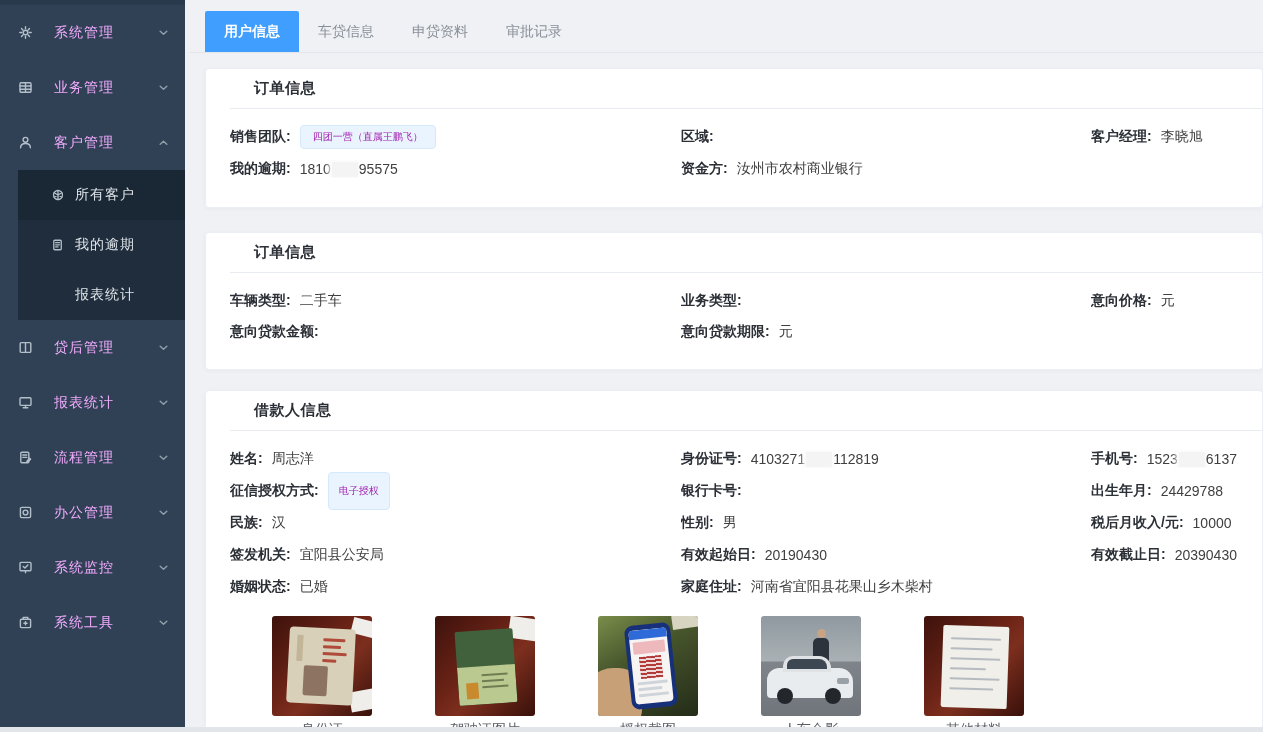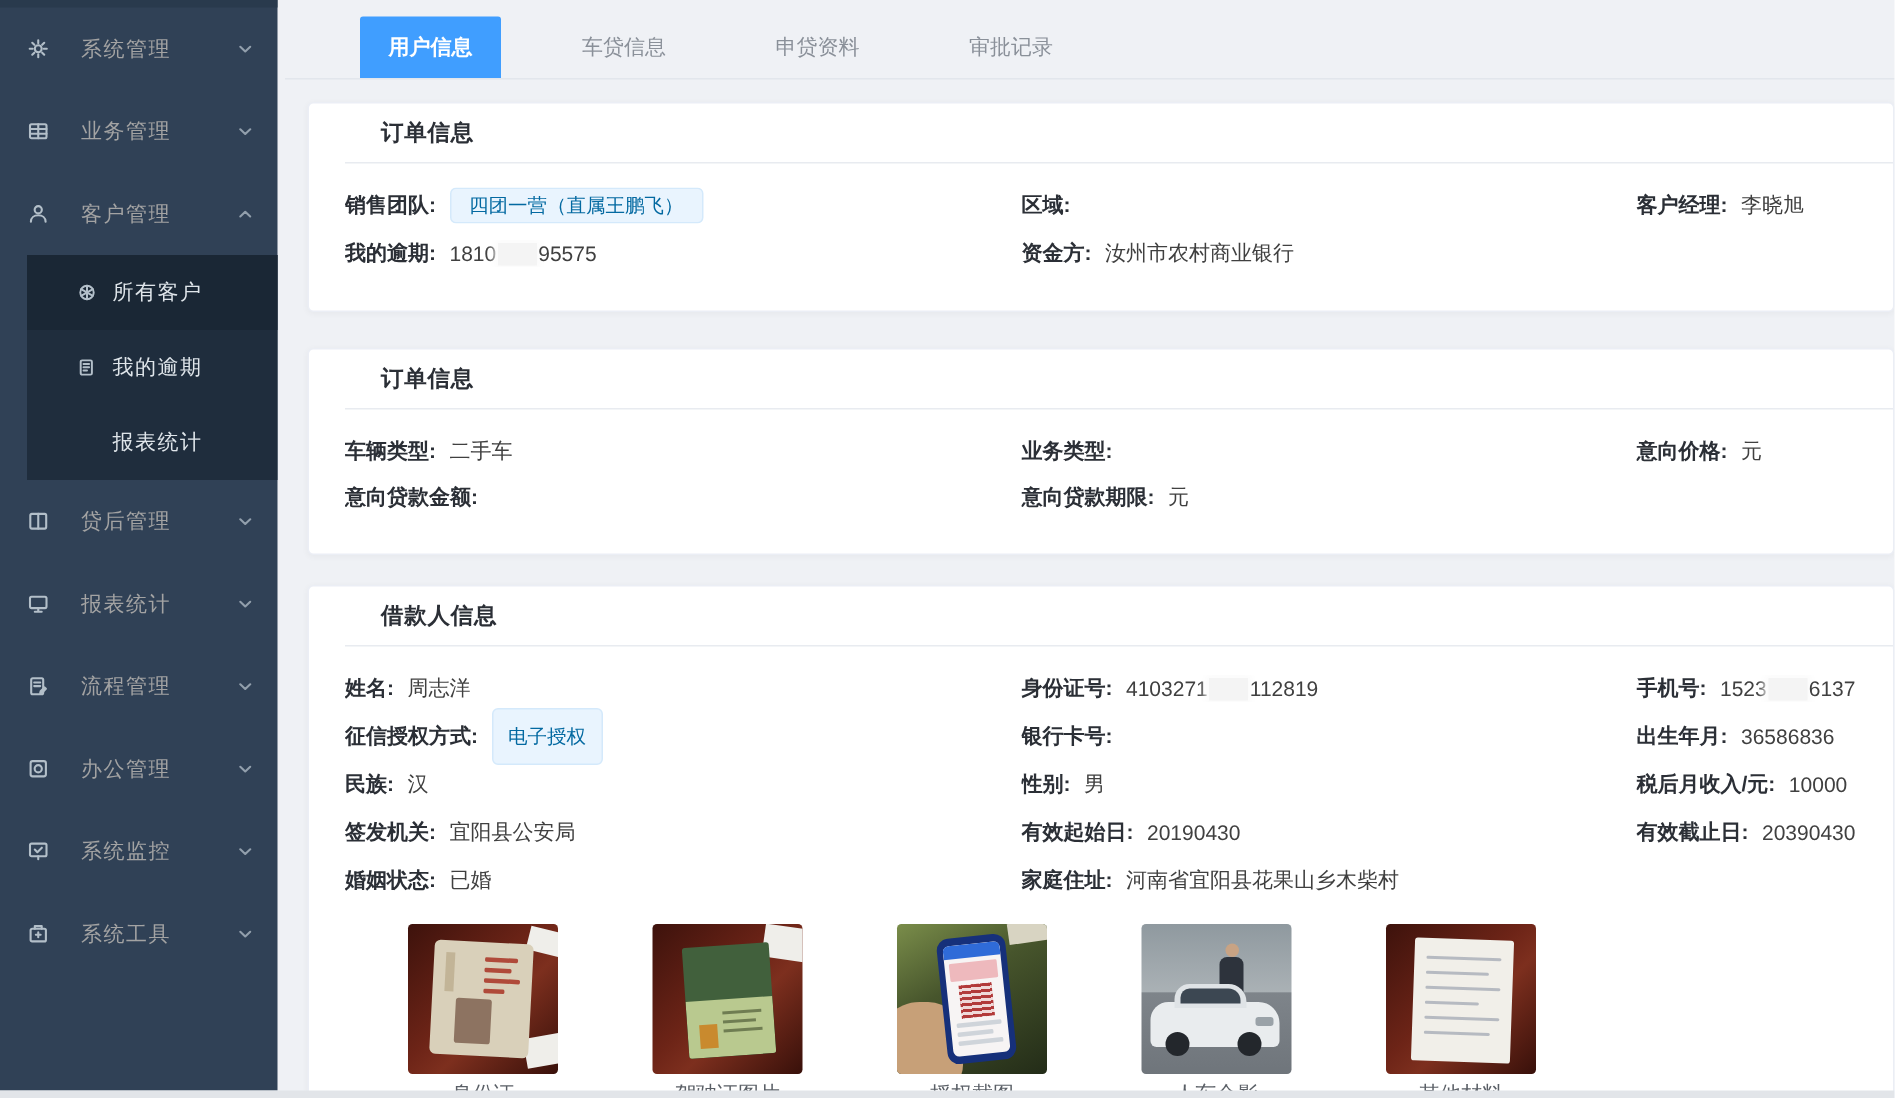--- a/index.html
+++ b/index.html
@@ -2,49 +2,49 @@
 <html><head>
 <meta charset="utf-8">
 <style>
   * { margin:0; padding:0; box-sizing:border-box; }
   html,body { width:1263px; height:732px; overflow:hidden; }
   body { font-family:"Liberation Sans","DejaVu Sans",sans-serif; background:#eff1f5; position:relative; font-size:14px; }
 
   
   .sidebar { position:absolute; left:0; top:0; width:185px; height:727px; background:#304156; z-index:5; }
   .sidebar-topline { height:5px; background:#293a4d; }
-  .menu-item { height:55px; display:flex; align-items:center; padding:0 14px; color:#a3a3a3; cursor:pointer; }
+  .menu-item { height:55px; display:flex; align-items:center; padding:0 14px; color:#f0abfc; cursor:pointer; }
   .menu-item .mi-icon { width:15px; height:15px; margin-left:4px; flex:0 0 15px; display:flex; align-items:center; }
   .menu-item .mi-label { margin-left:21px; flex:1; font-size:14px; letter-spacing:1px; }
   .menu-item .mi-chevron { width:15px; height:15px; opacity:.75; }
   .submenu { background:#1f2d3d;margin-left:18px; }
   .submenu-item { height:50px; display:flex; align-items:center; padding-left:33px; color:#dfe5ea; cursor:pointer; }
   .submenu-item.active-ish { background:#1a2735; }
   .submenu-item .mi-icon { width:14px; height:14px; flex:0 0 14px; display:flex; align-items:center; }
   .submenu-item .sm-label { margin-left:10px; font-size:14px; letter-spacing:1px; }
   .submenu-item.noicon { padding-left:57px; }
   svg.icon { stroke:#b3bfc9; fill:none; stroke-width:1.4; stroke-linecap:round; stroke-linejoin:round; display:block; }
 
   
   .content { position:absolute; left:190px; top:0; right:0; bottom:0; }
   .tabsbar { position:absolute; left:0; top:0; right:0; height:53px; border-bottom:1px solid #e2e6ec; display:flex; align-items:flex-end; padding-left:15px; }
-  .tab { height:41px; display:flex; align-items:center; padding:0 19px; font-size:14px; color:#8a9099; cursor:pointer;margin-left:35px; }
+  .tab { height:41px; display:flex; align-items:center; padding:0 19px; font-size:14px; color:#8a9099; cursor:pointer; }
   .tab.active { background:#409eff; color:#ffffff; font-weight:bold; border-radius:2px 2px 0 0; }
 
   .card { position:absolute; left:15px; right:0; background:#ffffff; border:1px solid #ebeef5; border-radius:4px; box-shadow:0 1px 4px rgba(0,0,0,.04); overflow:hidden; }
   .card-header { height:40px; display:flex; align-items:center; padding:0 24px; border-bottom:1px solid #e8ebf0;margin-left:24px; }
   .card-title { font-size:15px; font-weight:bold; color:#2b2f36; letter-spacing:.5px; }
   .card-body { padding-top:12px; }
   .frow { display:grid; grid-template-columns:451px 410px auto; padding-left:24px; align-items:center; height:32px; }
   .card2 .frow { height:31px; }
   .field { display:flex; align-items:center; white-space:nowrap; overflow:hidden; }
   .flabel { font-weight:bold; color:#2b2f36; margin-right:9px; }
   .fvalue { color:#404040; }
   .redact { display:inline-block; width:26px; height:15px; background:#f4f4f4; box-shadow:0 0 5px 3px #fbfbfb; vertical-align:middle; margin:0 1px; }
-  .tag { display:inline-block; background:#e9f4fe; border:1px solid #d4e9fb; color:#0369a1; border-radius:4px; padding:3px 12px; font-size:13px; line-height:16px; }
+  .tag { display:inline-block; background:#e9f4fe; border:1px solid #d4e9fb; color:#a21caf; border-radius:4px; padding:3px 12px; font-size:10px; line-height:16px; }
 
   
   .photos { display:flex; gap:63px; padding-left:66px; margin-top:13px; }
   .photo-col { width:100px; display:flex; flex-direction:column; align-items:center; }
   .thumb { width:100px; height:100px; border-radius:3px; position:relative; overflow:hidden; cursor:pointer; }
   .photo-label { margin-top:5px; font-size:14px; color:#5a5f66; white-space:nowrap; }
   .abs { position:absolute; }
 
   .t-maroon { background:linear-gradient(135deg,#3d120c 0%,#6d2417 45%,#7d2f1e 60%,#38100a 100%); }
   .idcard { left:16px; top:12px; width:66px; height:76px; background:#d9d0ba; border-radius:4px; transform:rotate(3deg); }
@@ -348,21 +348,21 @@
         <div class="field">
           <span class="flabel">征信授权方式:</span>
           <span class="tag" style="padding:10px 10px">电子授权</span>
         </div>
         <div class="field">
           <span class="flabel">银行卡号:</span>
           <span class="fvalue"></span>
         </div>
         <div class="field">
           <span class="flabel">出生年月:</span>
-          <span class="fvalue">36586836</span>
+          <span class="fvalue">24429788</span>
         </div>
       </div>
       <div class="frow">
         <div class="field">
           <span class="flabel">民族:</span>
           <span class="fvalue">汉</span>
         </div>
         <div class="field">
           <span class="flabel">性别:</span>
           <span class="fvalue">男</span>

